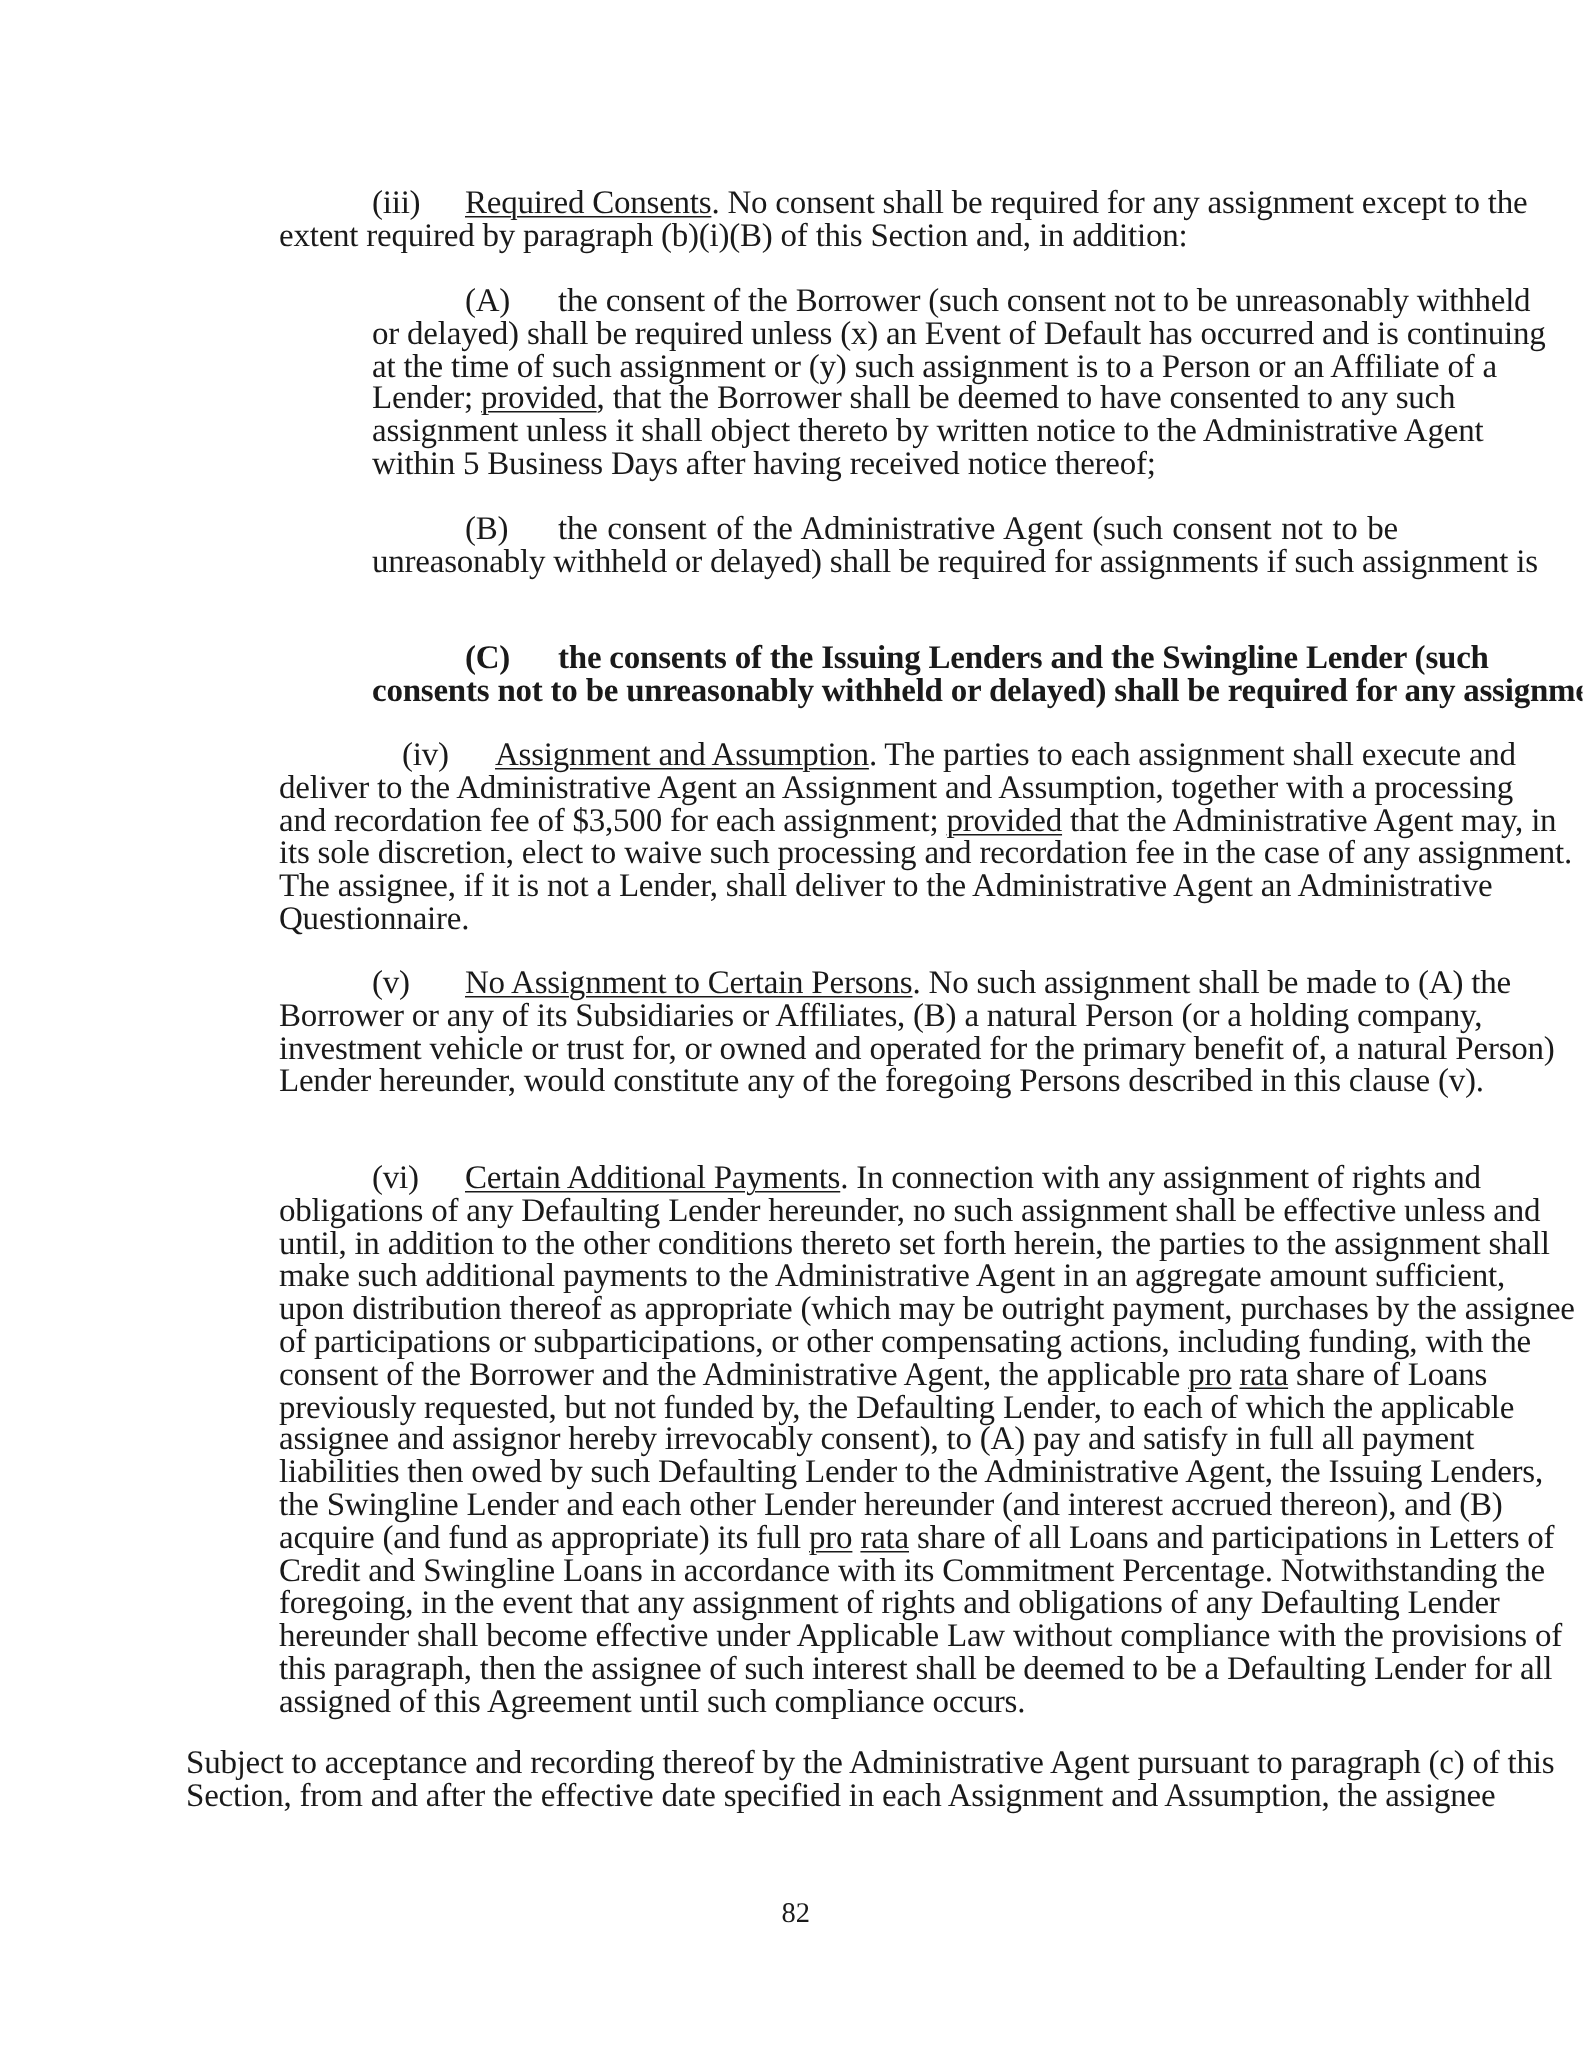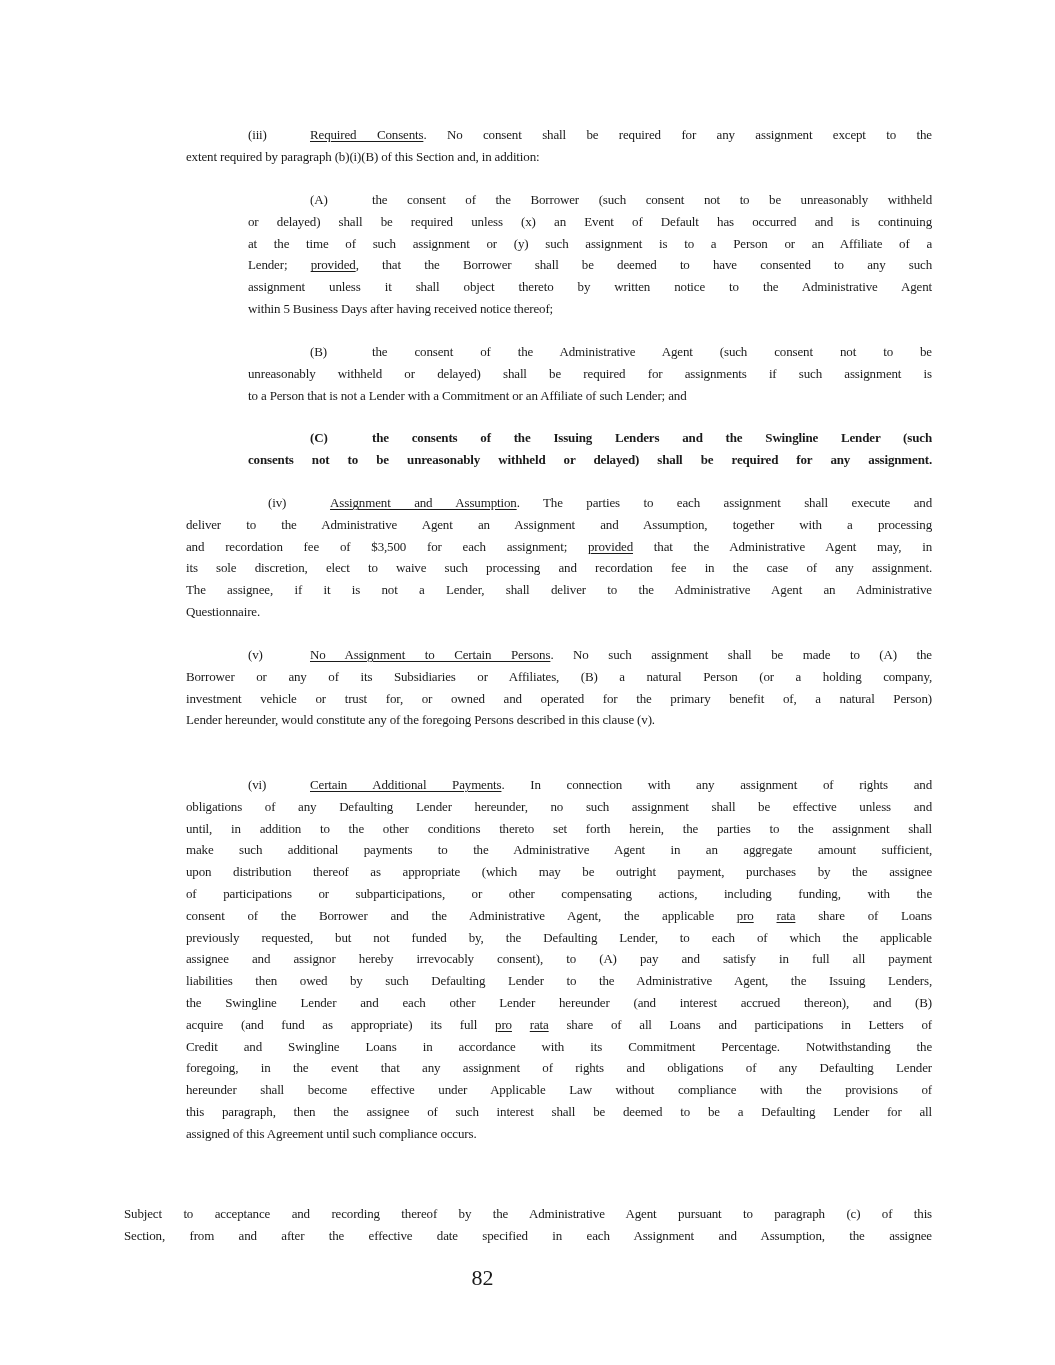--- a/index.html
+++ b/index.html
@@ -4,36 +4,36 @@
 <style>
   html, body { margin: 0; padding: 0; background: #ffffff; }
   body {
     width: 1055px; height: 1365px; position: relative; overflow: hidden;
     font-family: "Liberation Serif", "DejaVu Serif", serif;
     color: #1a1a1a;
   }
   .page { position: absolute; left: 0; top: 0; width: 1055px; height: 1365px; }
   .para {
     position: absolute;
-    font-size: 13px;
+    font-size: 22px;
     line-height: 21.8px;
     text-align: justify;
     letter-spacing: -0.15px;
   }
   .para .ln { display: block; white-space: nowrap; text-align-last: justify; }
   .para .ln.last { text-align-last: left; }
   .u { text-decoration: underline; text-underline-offset: 2px; text-decoration-thickness: 1px; }
   .num { display: inline-block; }
   .gap { display: inline-block; }
   .main { left: 186px; width: 746px; }
   .sub  { left: 248px; width: 684px; }
   .full { left: 124px; width: 808px; }
   .page-number {
     position: absolute; left: 0; width: 965px; top: 1265px;
-    text-align: center; font-size: 22px;
+    text-align: center; font-size: 19px; padding-left: 48px;
   }
 </style>
 </head>
 <body>
 
 <div class="page">
 
   <div class="para main" style="top:124px;">
     <span class="ln"><span class="gap" style="width:62px;"></span><span class="num" style="width:62px;">(iii)</span><span class="u">Required Consents</span><span>.  No consent shall be required for any assignment except to the</span></span>
     <span class="ln last">extent required by paragraph (b)(i)(B) of this Section and, in addition:</span>
@@ -44,21 +44,20 @@
     <span class="ln">or delayed) shall be required unless (x) an Event of Default has occurred and is continuing</span>
     <span class="ln">at the time of such assignment or (y) such assignment is to a Person or an Affiliate of a</span>
     <span class="ln"><span>Lender; </span><span class="u">provided</span><span>, that the Borrower shall be deemed to have consented to any such</span></span>
     <span class="ln">assignment unless it shall object thereto by written notice to the Administrative Agent</span>
     <span class="ln last">within 5 Business Days after having received notice thereof;</span>
   </div>
 
   <div class="para sub" style="top:341px;">
     <span class="ln"><span class="gap" style="width:62px;"></span><span class="num" style="width:62px;">(B)</span><span>the consent of the Administrative Agent (such consent not to be</span></span>
     <span class="ln">unreasonably withheld or delayed) shall be required for assignments if such assignment is</span>
-    <span class="ln last">to a Person that is not a Lender with a Commitment or an Affiliate of such Lender; and</span>
   </div>
 
   <div class="para sub" style="top:427px;font-weight:bold;">
     <span class="ln"><span class="gap" style="width:62px;"></span><span class="num" style="width:62px;">(C)</span><span>the consents of the Issuing Lenders and the Swingline Lender (such</span></span>
     <span class="ln">consents not to be unreasonably withheld or delayed) shall be required for any assignment.</span>
   </div>
 
   <div class="para main" style="top:492px;">
     <span class="ln"><span class="gap" style="width:62px;"></span><span class="num" style="width:62px;margin-left:20px;">(iv)</span><span class="u">Assignment and Assumption</span><span>.  The parties to each assignment shall execute and</span></span>
     <span class="ln">deliver to the Administrative Agent an Assignment and Assumption, together with a processing</span>
@@ -88,19 +87,19 @@
     <span class="ln">liabilities then owed by such Defaulting Lender to the Administrative Agent, the Issuing Lenders,</span>
     <span class="ln">the Swingline Lender and each other Lender hereunder (and interest accrued thereon), and (B)</span>
     <span class="ln"><span>acquire (and fund as appropriate) its full </span><span class="u">pro</span> <span class="u">rata</span><span> share of all Loans and participations in Letters of</span></span>
     <span class="ln">Credit and Swingline Loans in accordance with its Commitment Percentage.  Notwithstanding the</span>
     <span class="ln">foregoing, in the event that any assignment of rights and obligations of any Defaulting Lender</span>
     <span class="ln">hereunder shall become effective under Applicable Law without compliance with the provisions of</span>
     <span class="ln">this paragraph, then the assignee of such interest shall be deemed to be a Defaulting Lender for all</span>
     <span class="ln last">assigned of this Agreement until such compliance occurs.</span>
   </div>
 
-  <div class="para full" style="top:1164px;margin-top:39px;">
+  <div class="para full" style="top:1164px;">
     <span class="ln">Subject to acceptance and recording thereof by the Administrative Agent pursuant to paragraph (c) of this</span>
     <span class="ln">Section, from and after the effective date specified in each Assignment and Assumption, the assignee</span>
   </div>
 
   <div class="page-number">82</div>
 </div>
 
 </body></html>

